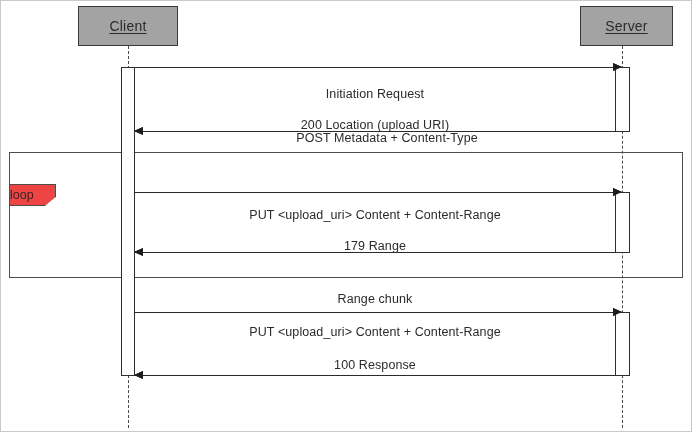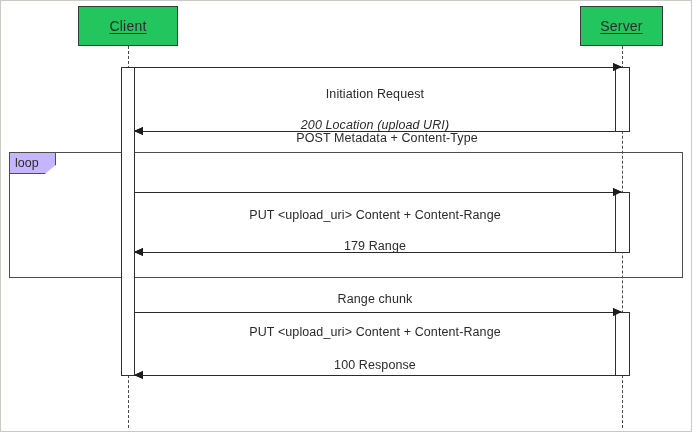--- a/index.html
+++ b/index.html
@@ -11,21 +11,21 @@
     font-family:"Liberation Sans","DejaVu Sans",sans-serif;
     box-sizing:border-box;
   }
   
   .page-border{
     position:absolute;left:0;top:0;width:692px;height:432px;
     border:1px solid #c9c9c5;box-sizing:border-box;pointer-events:none;
   }
   .actor-box{
     position:absolute;
-    background:#22c55e;
+    background:#a3a3a3;
     border:1.6px solid #3a3a3a;
     box-sizing:border-box;
     display:flex;align-items:center;justify-content:center;
   }
   .actor-label{
     font-size:14px;color:#2b2b2b;
     text-decoration:underline;
     text-underline-offset:2px;
     letter-spacing:0.2px;
     white-space:nowrap;
@@ -67,62 +67,62 @@
   }
   
   .fragment{
     position:absolute;
     border:1.4px solid #4d4d4d;
     box-sizing:border-box;
     background:transparent;
   }
   .fragment-tab{
     position:absolute;
-    background:#c4b5fd;
+    background:#ef4444;
     border:1.4px solid #4d4d4d;
     box-sizing:border-box;
     clip-path:polygon(0 0,100% 0,100% 58%,76% 100%,0 100%);
     display:flex;align-items:center;
-    padding-left:5px;
+    margin-top:32px;
   }
   .fragment-tab-label{
     font-size:12.5px;color:#2b2b2b;white-space:nowrap;
   }
 </style>
 </head>
 <body>
 
 <div id="page">
 
   <div class="page-border"></div>
 
   <div class="lifeline" style="left:128px;top:46px;height:382px;"></div>
   <div class="lifeline" style="left:622px;top:46px;height:382px;"></div>
 
   <div class="actor-box" style="left:78px;top:6px;width:100px;height:40px;">
     <span class="actor-label">Client</span>
   </div>
 
-  <div class="actor-box" style="left:580px;top:6px;width:83px;height:40px;">
+  <div class="actor-box" style="left:580px;top:6px;width:93px;height:40px;">
     <span class="actor-label">Server</span>
   </div>
 
   <div class="fragment" style="left:9px;top:152px;width:674px;height:126px;"></div>
   <div class="fragment-tab" style="left:9px;top:152px;width:47px;height:22px;">
     <span class="fragment-tab-label">loop</span>
   </div>
 
   <div class="msg-label" style="left:128px;top:47px;width:494px;margin-top:40px;">Initiation Request</div>
 
   <div class="msg-line" style="left:128px;top:67px;width:494px;"></div>
   <div class="arrowhead right" style="left:613px;top:62.5px;"></div>
 
   <div class="msg-label" style="left:140px;top:83px;width:494px;margin-top:48px;">POST Metadata + Content-Type</div>
 
-  <div class="msg-label" style="left:128px;top:118px;width:494px;font-style:italic;">200 Location (upload URI)</div>
+  <div class="msg-label" style="left:128px;top:118px;width:494px;">200 Location (upload URI)</div>
 
   <div class="msg-line" style="left:135px;top:131px;width:487px;"></div>
   <div class="arrowhead left" style="left:134px;top:126.5px;"></div>
 
 
   <div class="msg-line" style="left:128px;top:192px;width:494px;"></div>
   <div class="arrowhead right" style="left:613px;top:187.5px;"></div>
 
   <div class="msg-label" style="left:128px;top:208px;width:494px;">PUT &lt;upload_uri&gt; Content + Content-Range</div>
 

